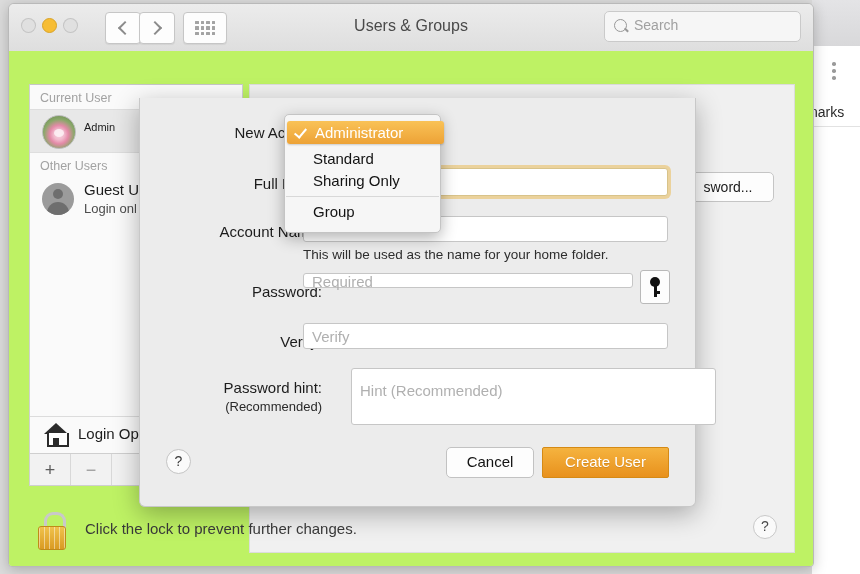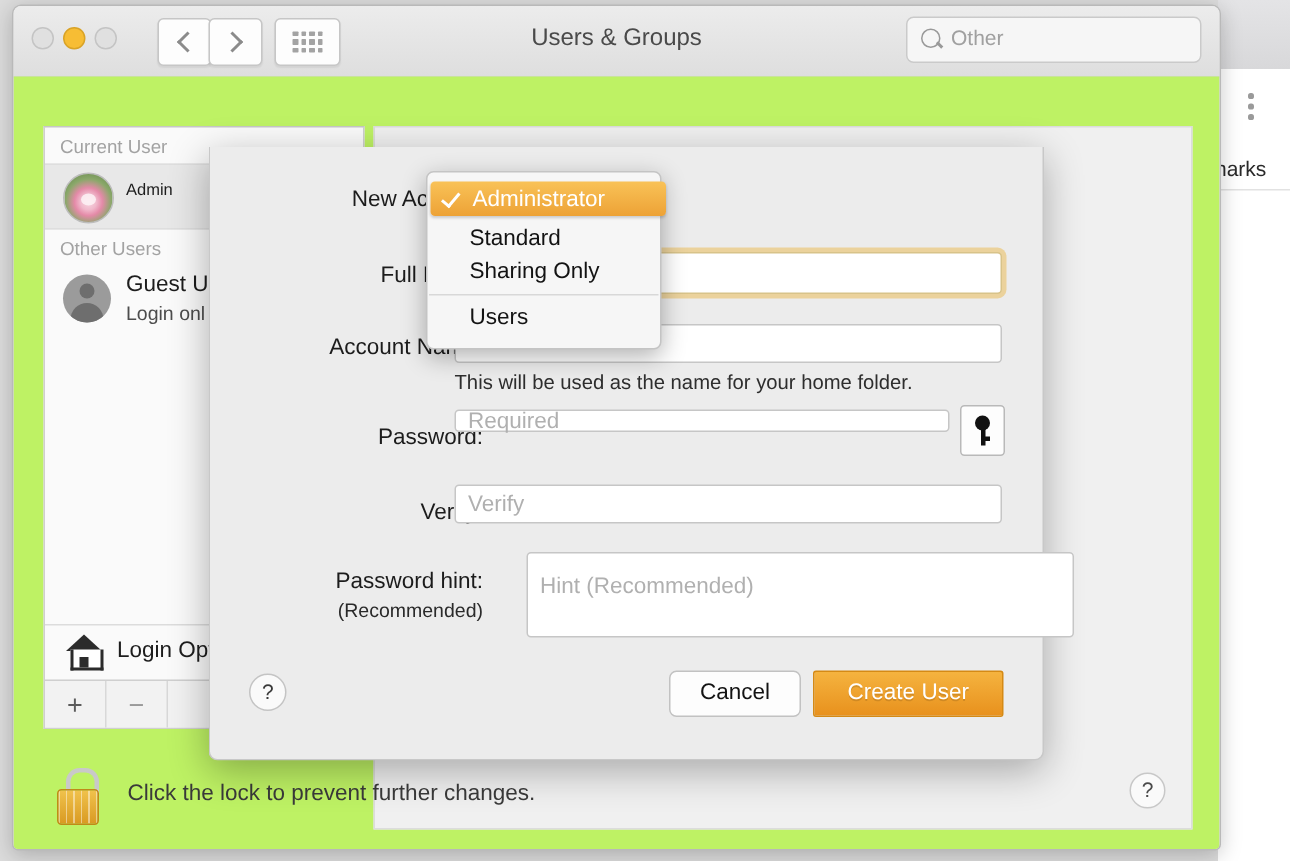--- a/index.html
+++ b/index.html
@@ -202,21 +202,21 @@
           <i></i>
           <i></i>
           <i></i>
       </div>
     </div>
 
     <div id="window-title">Users &amp; Groups</div>
 
     <div id="search-field">
       <span id="search-icon"></span>
-      <span id="search-placeholder">Other</span>
+      <span id="search-placeholder">Search</span>
     </div>
   </div>
 
   <div id="content">
 
     <div id="sidebar">
       <div class="side-group">Current User</div>
       <div id="row-admin">
         <div id="avatar-admin"></div>
         <div id="label-admin">Admin</div>
@@ -244,20 +244,21 @@
         <div id="btn-add">
             <span class="pm">+</span>
           </div>
         <div id="btn-remove">
             <span class="pm">−</span>
           </div>
       </div>
     </div>
 
     <div id="detail-pane">
+      <div id="change-password-btn">sword...</div>
       <div id="admin-checkbox-row">
         <span id="admin-checkbox"></span>
         <span id="admin-checkbox-label">Allow user to administer this computer</span>
       </div>
     </div>
 
     <div id="lock-row">
       <div id="lock-icon">
         <span class="shackle"></span>
           <span class="bodyl"></span>
@@ -312,18 +313,18 @@
         <span>Administrator</span>
       </div>
       <div class="menu-item" id="menu-item-standard">
         <span>Standard</span>
       </div>
       <div class="menu-item" id="menu-item-sharing-only">
         <span>Sharing Only</span>
       </div>
       <div id="menu-separator"></div>
       <div class="menu-item" id="menu-item-group">
-        <span>Users</span>
+        <span>Group</span>
       </div>
     </div>
 
   </div>
 </div>
 
 </body></html>

